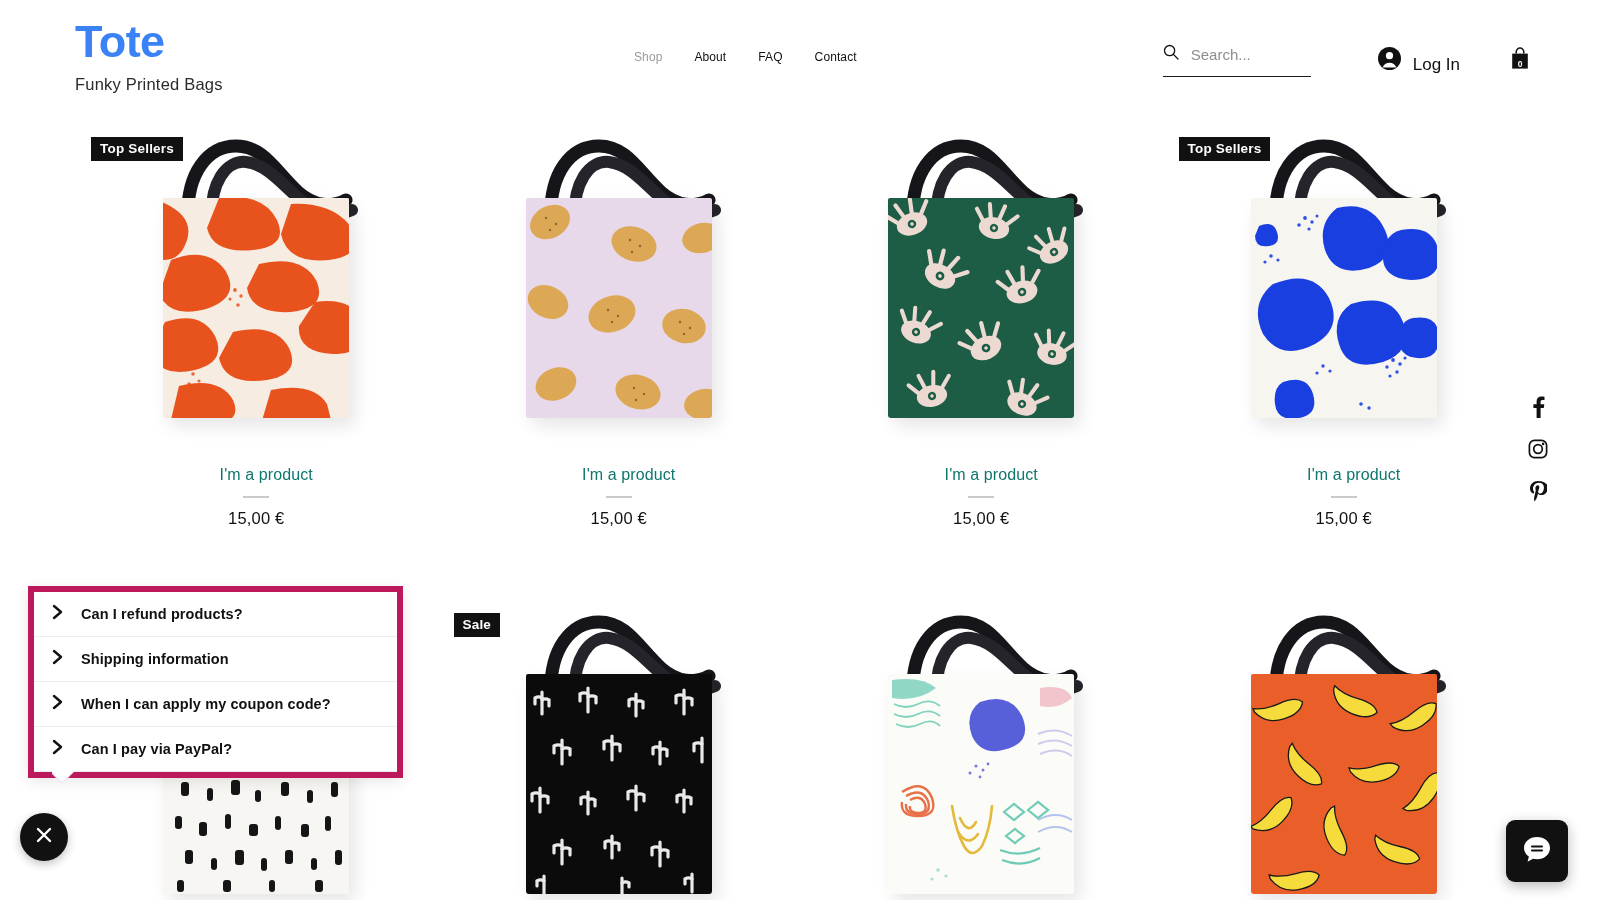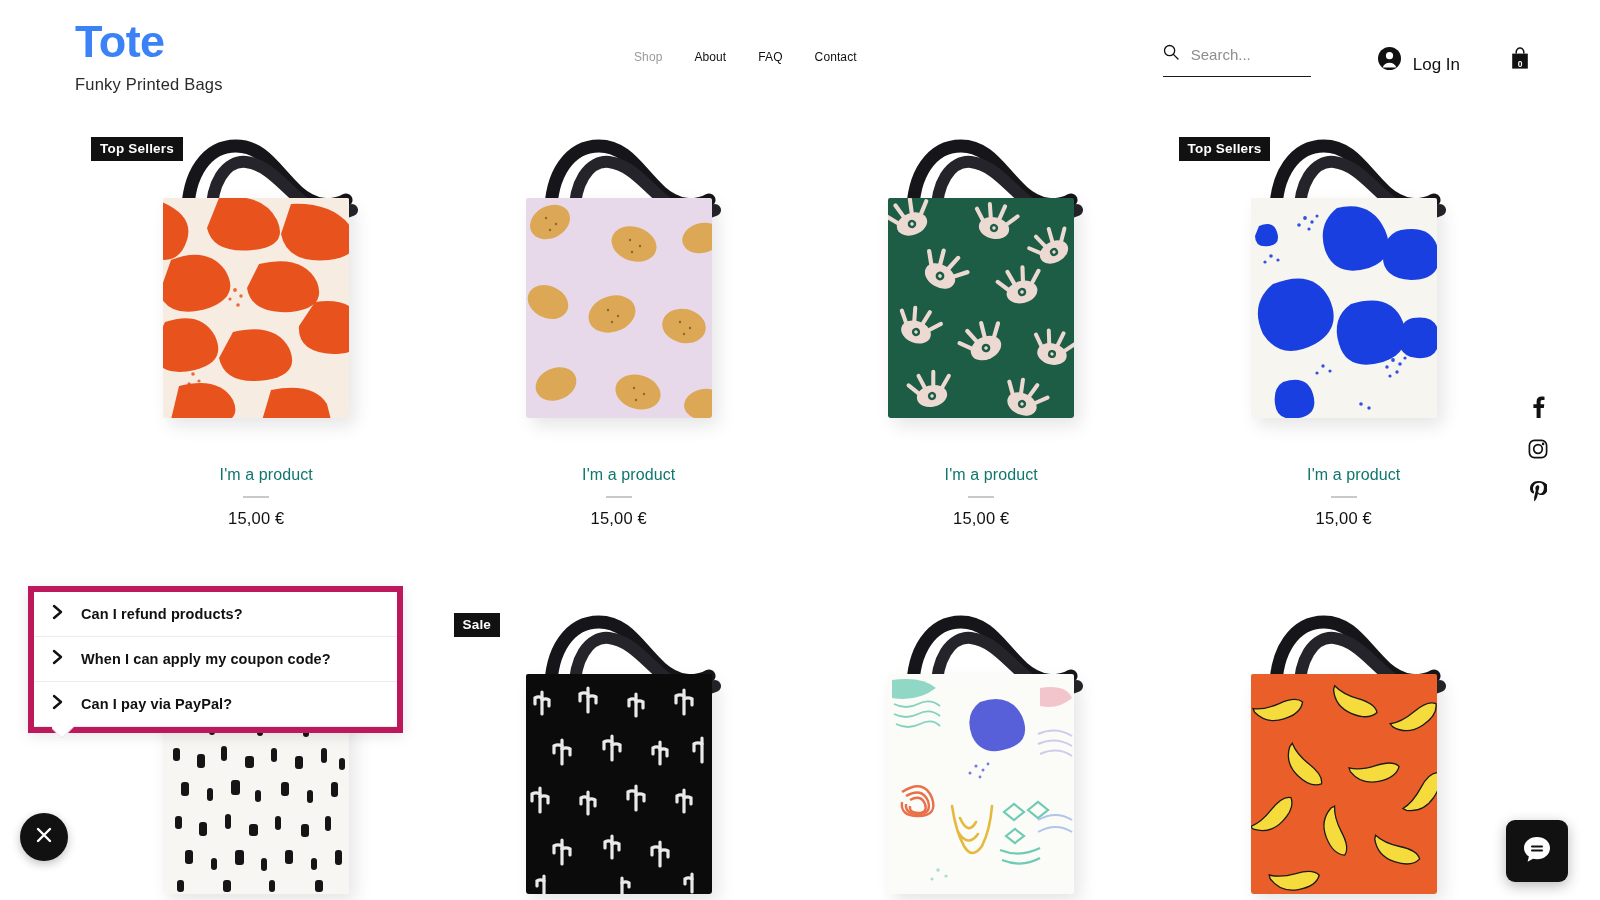--- a/index.html
+++ b/index.html
@@ -843,20 +843,28 @@
         </svg>
     </span>
     <span class="faq-label">Can I refund products?</span>
   </div>
   <div class="faq-item">
     <span>
       <svg width="11" height="16" viewBox="0 0 11 16">
           <path d="M2 2 L9 8 L2 14" fill="none" stroke="#111" stroke-width="2.4" stroke-linecap="round" stroke-linejoin="round"></path>
         </svg>
     </span>
+    <span class="faq-label">Shipping information</span>
+  </div>
+  <div class="faq-item">
+    <span>
+      <svg width="11" height="16" viewBox="0 0 11 16">
+          <path d="M2 2 L9 8 L2 14" fill="none" stroke="#111" stroke-width="2.4" stroke-linecap="round" stroke-linejoin="round"></path>
+        </svg>
+    </span>
     <span class="faq-label">When I can apply my coupon code?</span>
   </div>
   <div class="faq-item">
     <span>
       <svg width="11" height="16" viewBox="0 0 11 16">
           <path d="M2 2 L9 8 L2 14" fill="none" stroke="#111" stroke-width="2.4" stroke-linecap="round" stroke-linejoin="round"></path>
         </svg>
     </span>
     <span class="faq-label">Can I pay via PayPal?</span>
   </div>

